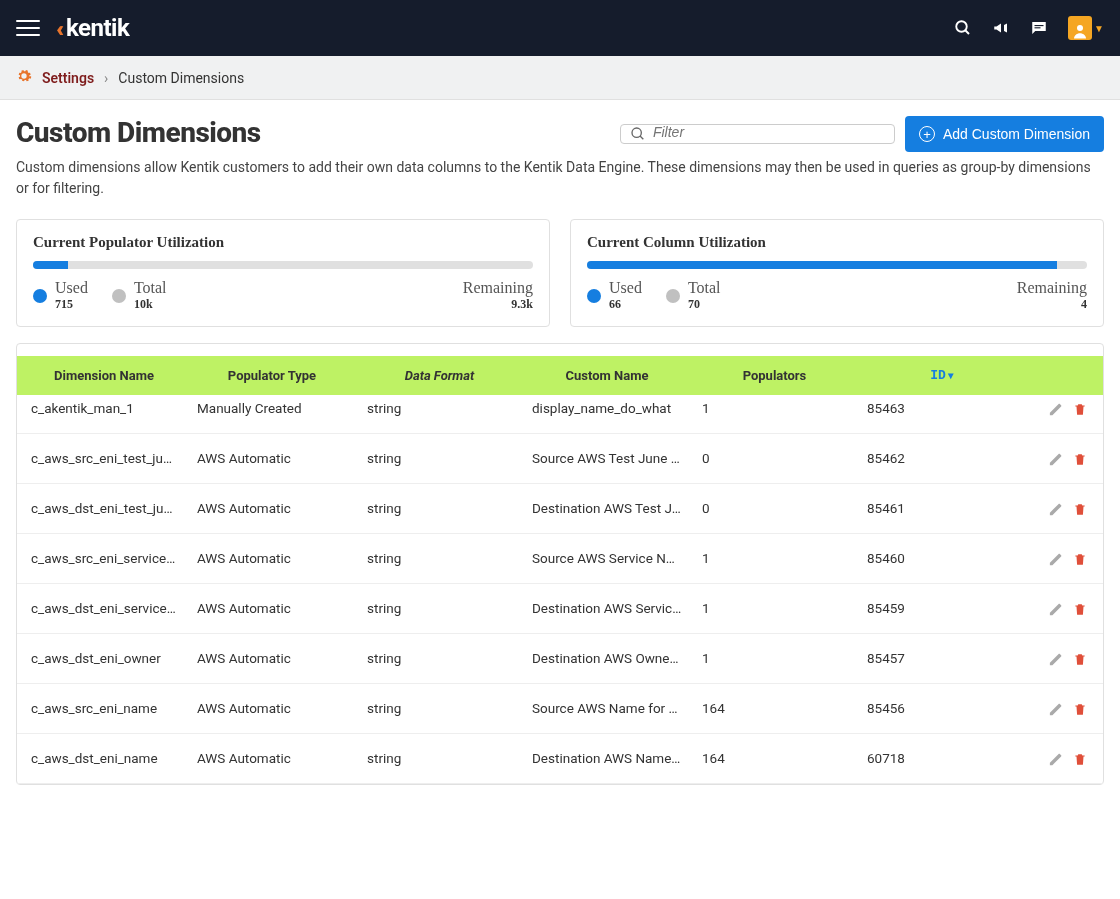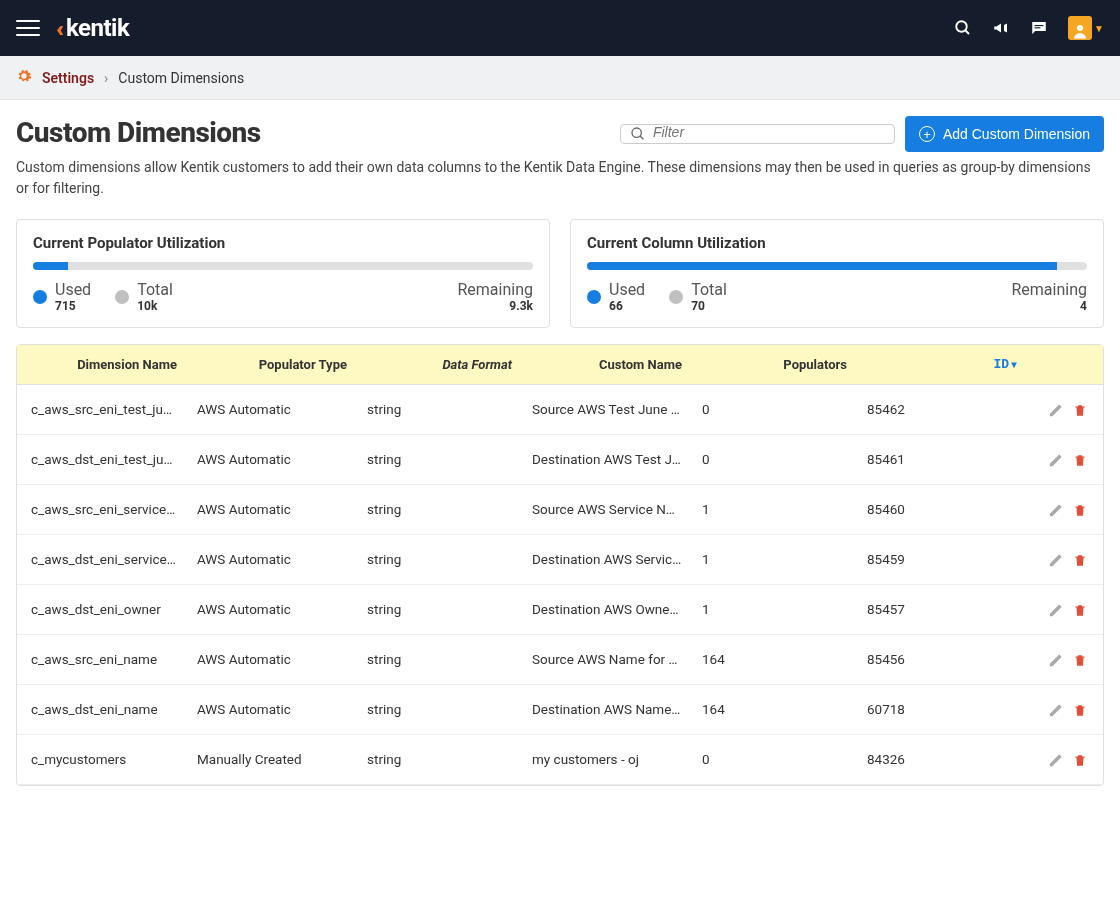--- a/index.html
+++ b/index.html
@@ -24,38 +24,38 @@
 .page { padding: 16px; }
 .page-header { display: flex; justify-content: space-between; align-items: flex-start; gap: 16px; }
 .page-title { font-size: 28px; font-weight: 800; margin-bottom: 8px; letter-spacing: -0.5px; }
 .page-desc { color: #444; font-size: 14px; line-height: 1.5; margin-bottom: 20px; max-width: 100%; }
 .header-actions { display: flex; gap: 10px; align-items: center; }
 .filter-box { position: relative; }
 .filter-box svg { position: absolute; left: 10px; top: 50%; transform: translateY(-50%); fill: #666; }
 .filter-input { width: 275px; height: 20px; border: 1px solid #ccc; border-radius: 4px; padding: 0 10px 4px 32px; font-size: 14px; font-style: italic; }
 .add-btn { height: 36px; background: #157ee0; color: #fff; border: none; border-radius: 4px; padding: 0 14px; font-size: 14px; font-weight: 500; display: flex; align-items: center; gap: 8px; cursor: pointer; }
 .add-btn .plus-circle { width: 16px; height: 16px; border: 1.5px solid #fff; border-radius: 50%; display: flex; align-items: center; justify-content: center; font-size: 13px; line-height: 1; }
-.util-row { display: flex; gap: 20px; margin-bottom: 16px; }
+.util-row { display: flex; gap: 20px; margin-bottom: 16px; font-family: Liberation Serif, serif; }
 .util-card { flex: 1; border: 1px solid #e0e0e0; border-radius: 4px; padding: 14px 16px; }
 .util-title { font-weight: 700; font-size: 15px; margin-bottom: 10px; }
 .progress { height: 8px; background: #e0e0e0; border-radius: 4px; overflow: hidden; margin-bottom: 10px; }
 .progress-fill { height: 100%; background: #157ee0; }
 .util-stats { display: flex; align-items: center; }
 .stat { display: flex; align-items: center; gap: 8px; margin-right: 24px; }
 .dot { width: 14px; height: 14px; border-radius: 50%; }
 .dot-blue { background: #157ee0; }
 .dot-gray { background: #c0c0c0; }
 .stat-labels { display: flex; flex-direction: column; }
 .stat-label { font-size: 16px; color: #555; }
 .stat-value { font-weight: 700; font-size: 12px; }
 .stat-remaining { margin-left: auto; text-align: right; }
 .table-wrap { border: 1px solid #e0e0e0; border-radius: 4px; position: relative; }
 .table-scroll { overflow-y: auto; max-height: 545px; }
 .table { width: 100%; border-collapse: collapse; }
-.table th { text-align: right; font-weight: 700; font-size: 13px; padding: 12px 10px; border-bottom: 1px solid #e0e0e0; background: #fef9c3; position: sticky; top: 0; }
+.table th { text-align: center; font-weight: 700; font-size: 13px; padding: 12px 10px; border-bottom: 1px solid #e0e0e0; background: #bef264; position: sticky; top: 12px; }
 .table th:first-child, .table td:first-child { padding-left: 14px; }
 .table td { padding: 16px 10px; border-bottom: 1px solid #eee; font-size: 13.5px; color: #333; vertical-align: middle; }
 .sort-col { color: #157ee0; cursor: pointer; }
 .sort-caret { font-size: 10px; margin-left: 2px; }
 .actions-cell { text-align: right; white-space: nowrap; padding-right: 16px !important; }
 .row-action { display: inline-flex; cursor: pointer; margin-left: 10px; vertical-align: middle; }
 .edit-icon svg { fill: #aaa; width: 15px; height: 15px; }
 .trash-icon svg { fill: #e04f3a; width: 14px; height: 15px; }
 .ellipsis { white-space: nowrap; overflow: hidden; text-overflow: ellipsis; max-width: 160px; }
 .col-name { width: 170px; }
@@ -207,20 +207,37 @@
           <th class="col-pop">Populator Type</th>
           <th class="col-fmt">Data Format</th>
           <th class="col-disp">Custom Name</th>
           <th class="col-pops">Populators</th>
           <th class="col-id sort-col"><span>ID</span><span class="sort-caret">▼</span></th>
           <th></th>
         </tr>
       </thead>
       <tbody id="table-body">
             <tr>
+              <td class="ellipsis">c_akentik_man_1</td>
+              <td>Manually Created</td>
+              <td>string</td>
+              <td class="ellipsis">display_name_do_what</td>
+              <td>1</td>
+              <td>85463</td>
+              <td class="actions-cell"><span class="row-action edit-icon">
+                  <svg viewBox="0 0 24 24">
+                    <path d="M3 17v4h4L19 9l-4-4L3 17zM21 7l-2 2-4-4 2-2c.5-.5 1.5-.5 2 0l2 2c.5.5.5 1.5 0 2z"></path>
+                  </svg>
+                </span><span class="row-action trash-icon">
+                  <svg viewBox="0 0 24 24">
+                    <path d="M6 7h12l-1 14H7L6 7zm3-4h6l1 2h4v2H4V5h4l1-2z"></path>
+                  </svg>
+                </span></td>
+            </tr>
+            <tr>
               <td class="ellipsis">c_aws_src_eni_test_june</td>
               <td>AWS Automatic</td>
               <td>string</td>
               <td class="ellipsis">Source AWS Test June fo...</td>
               <td>0</td>
               <td>85462</td>
               <td class="actions-cell"><span class="row-action edit-icon">
                   <svg viewBox="0 0 24 24">
                     <path d="M3 17v4h4L19 9l-4-4L3 17zM21 7l-2 2-4-4 2-2c.5-.5 1.5-.5 2 0l2 2c.5.5.5 1.5 0 2z"></path>
                   </svg>
@@ -325,34 +342,17 @@
               <td class="actions-cell"><span class="row-action edit-icon">
                   <svg viewBox="0 0 24 24">
                     <path d="M3 17v4h4L19 9l-4-4L3 17zM21 7l-2 2-4-4 2-2c.5-.5 1.5-.5 2 0l2 2c.5.5.5 1.5 0 2z"></path>
                   </svg>
                 </span><span class="row-action trash-icon">
                   <svg viewBox="0 0 24 24">
                     <path d="M6 7h12l-1 14H7L6 7zm3-4h6l1 2h4v2H4V5h4l1-2z"></path>
                   </svg>
                 </span></td>
             </tr>
-            <tr>
-              <td class="ellipsis">c_mycustomers</td>
-              <td>Manually Created</td>
-              <td>string</td>
-              <td class="ellipsis">my customers - oj</td>
-              <td>0</td>
-              <td>84326</td>
-              <td class="actions-cell"><span class="row-action edit-icon">
-                  <svg viewBox="0 0 24 24">
-                    <path d="M3 17v4h4L19 9l-4-4L3 17zM21 7l-2 2-4-4 2-2c.5-.5 1.5-.5 2 0l2 2c.5.5.5 1.5 0 2z"></path>
-                  </svg>
-                </span><span class="row-action trash-icon">
-                  <svg viewBox="0 0 24 24">
-                    <path d="M6 7h12l-1 14H7L6 7zm3-4h6l1 2h4v2H4V5h4l1-2z"></path>
-                  </svg>
-                </span></td>
-            </tr>
           </tbody>
     </table>
     </div>
   </div>
 </div>
 
 </body></html>

